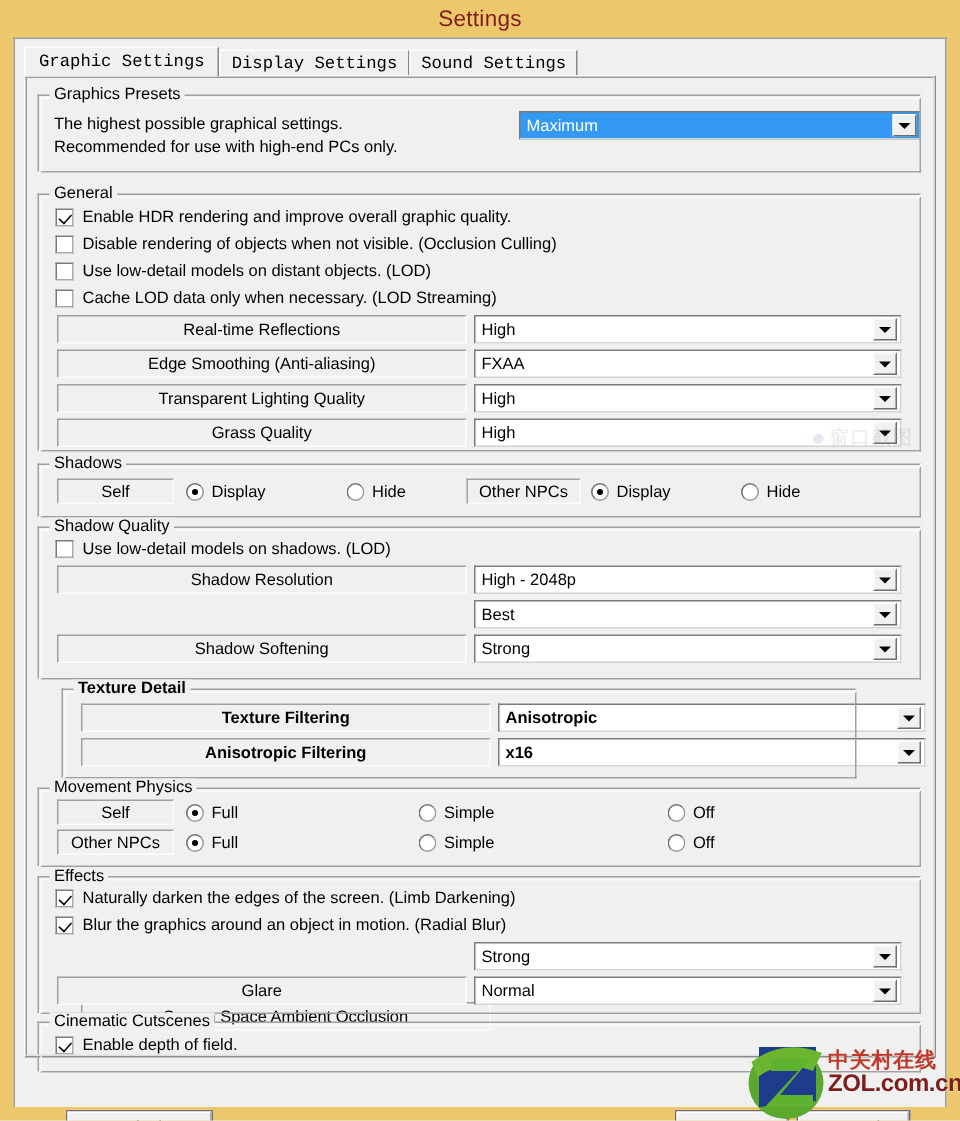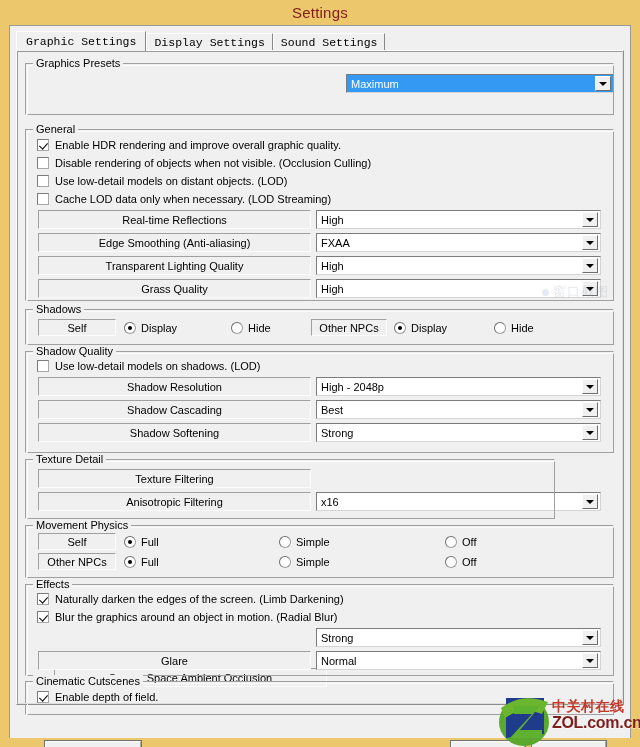--- a/index.html
+++ b/index.html
@@ -264,20 +264,24 @@
     </div>
     <div class="tab">
       <span>Sound Settings</span>
     </div>
   </div>
 
   <div id="tabpage">
 
     <div class="group" style="left:8px; top:12px; width:589px; height:52px;">
       <span class="legend">Graphics Presets</span>
+      <div style="position:absolute;left:10px;top:12px;font-size:11px;line-height:15px;">
+        <div>The highest possible graphical settings.</div>
+        <div>Recommended for use with high-end PCs only.</div>
+      </div>
       <div class="combo focused" style="left:320px; top:10px; width:268px;">
         <span class="val">Maximum</span>
         <span class="arrow">
             <i></i>
           </span>
       </div>
     </div>
 
     <div class="group" style="left:8px; top:78px; width:589px; height:172px;">
       <span class="legend">General</span>
@@ -379,46 +383,49 @@
       <div class="caption" style="left:12px; top:25px; width:273px;">
         <span>Shadow Resolution</span>
       </div>
       <div class="combo" style="left:290px; top:25px; width:285px;">
         <span class="val">High - 2048p</span>
         <span class="arrow">
             <i></i>
           </span>
       </div>
 
-      <div class="caption" style="left:12px; top:48px; width:273px;">
-        <span>Shadow Cascading</span>
-      </div>
       <div class="combo" style="left:290px; top:48px; width:285px;">
         <span class="val">Best</span>
         <span class="arrow">
             <i></i>
           </span>
       </div>
 
       <div class="caption" style="left:12px; top:71px; width:273px;">
         <span>Shadow Softening</span>
       </div>
       <div class="combo" style="left:290px; top:71px; width:285px;">
         <span class="val">Strong</span>
         <span class="arrow">
             <i></i>
           </span>
       </div>
     </div>
 
-    <div class="group" style="left:8px; top:408px; width:530px; height:60px;">
+    <div class="group" style="left:24px; top:408px; width:530px; height:60px;font-weight:bold;">
       <span class="legend">Texture Detail</span>
 
       <div class="caption" style="left:12px; top:9px; width:273px;">
         <span>Texture Filtering</span>
+      </div>
+      <div class="combo" style="left:290px; top:9px; width:285px;">
+        <span class="val">Anisotropic</span>
+        <span class="arrow">
+            <i></i>
+          </span>
       </div>
 
       <div class="caption" style="left:12px; top:32px; width:273px;">
         <span>Anisotropic Filtering</span>
       </div>
       <div class="combo" style="left:290px; top:32px; width:285px;">
         <span class="val">x16</span>
         <span class="arrow">
             <i></i>
           </span>

